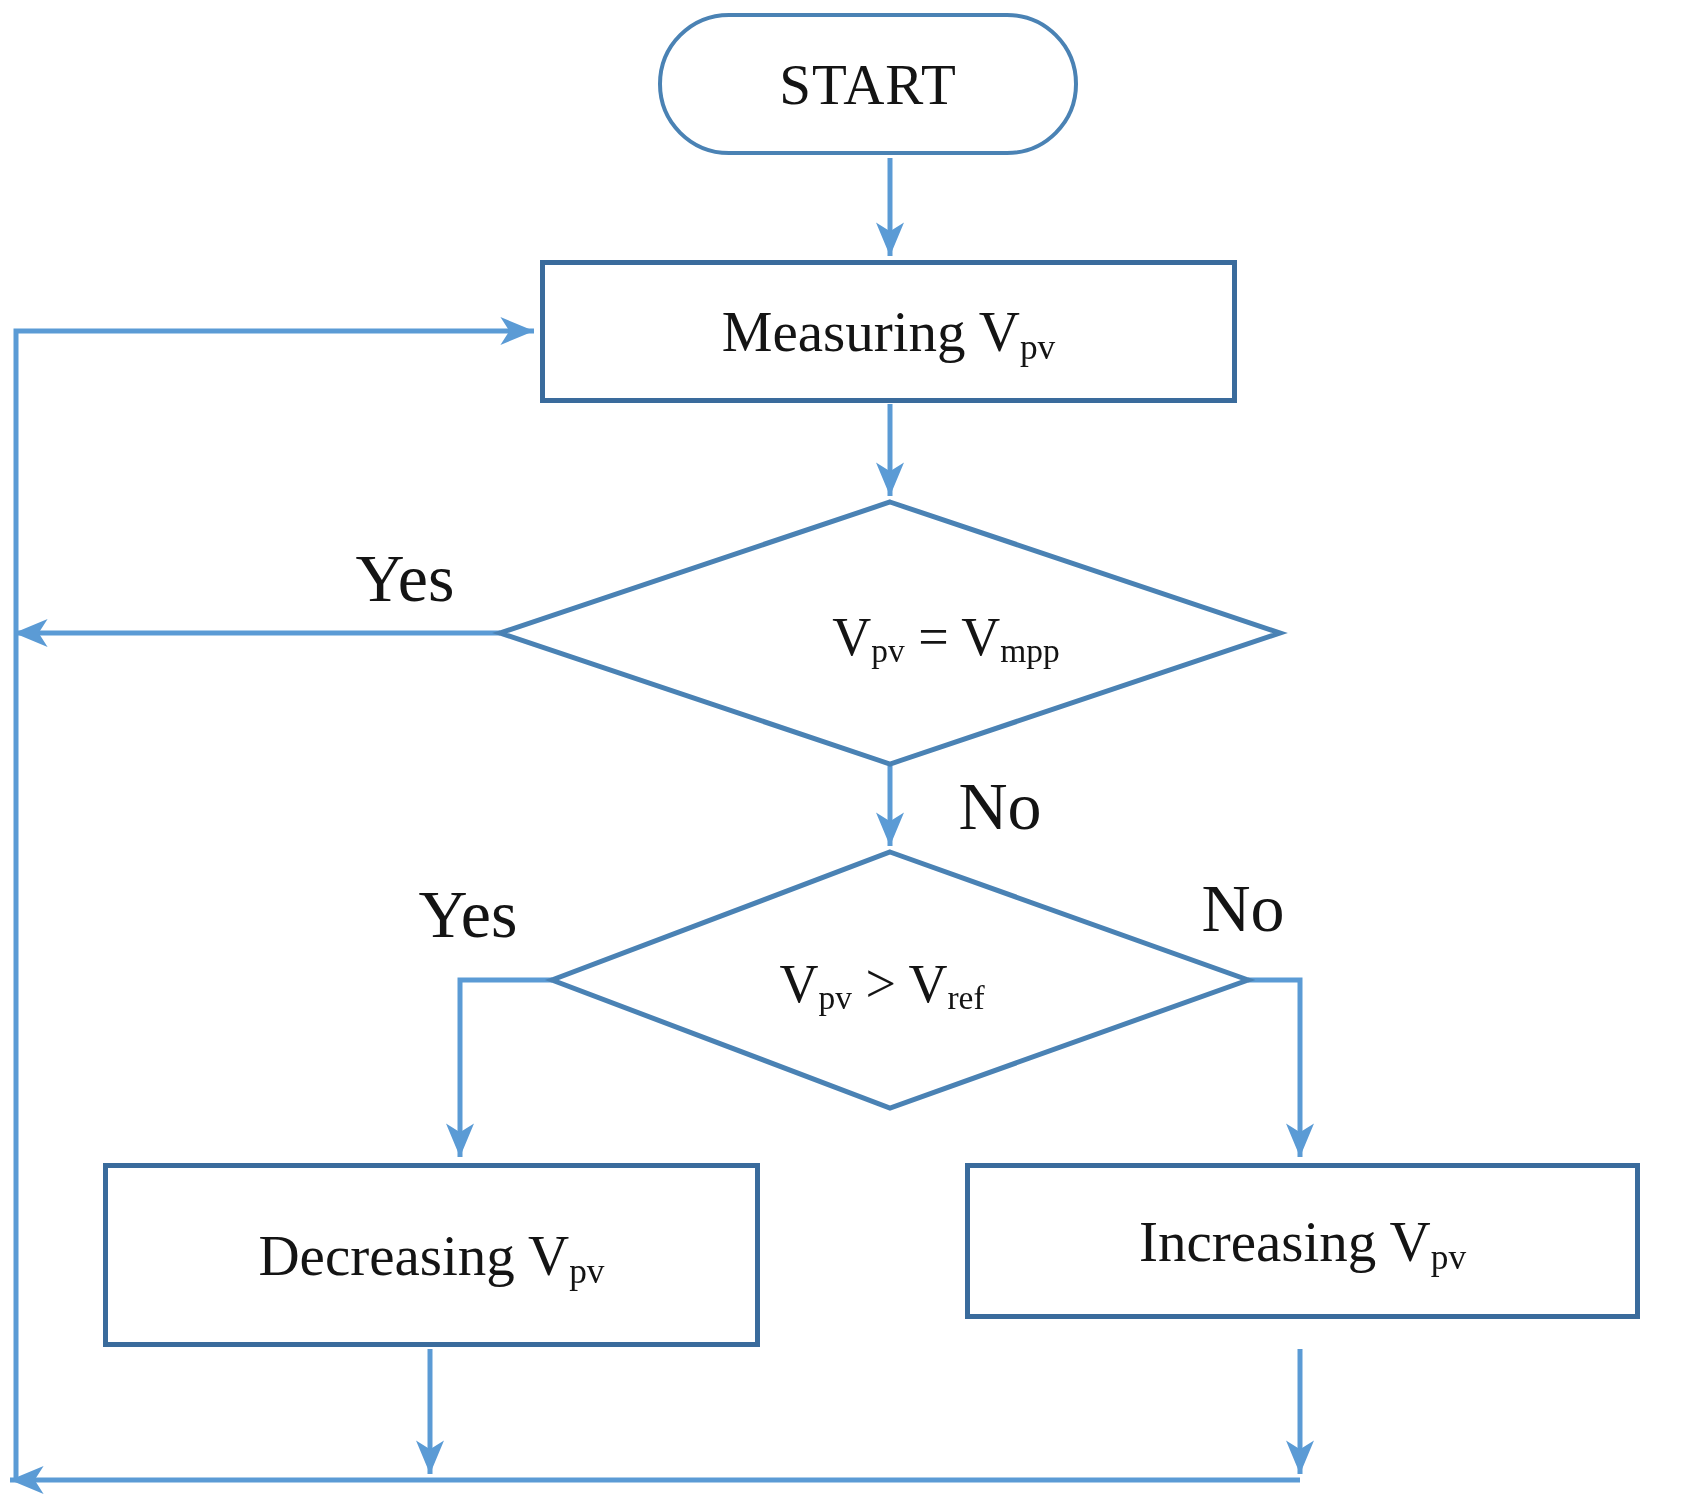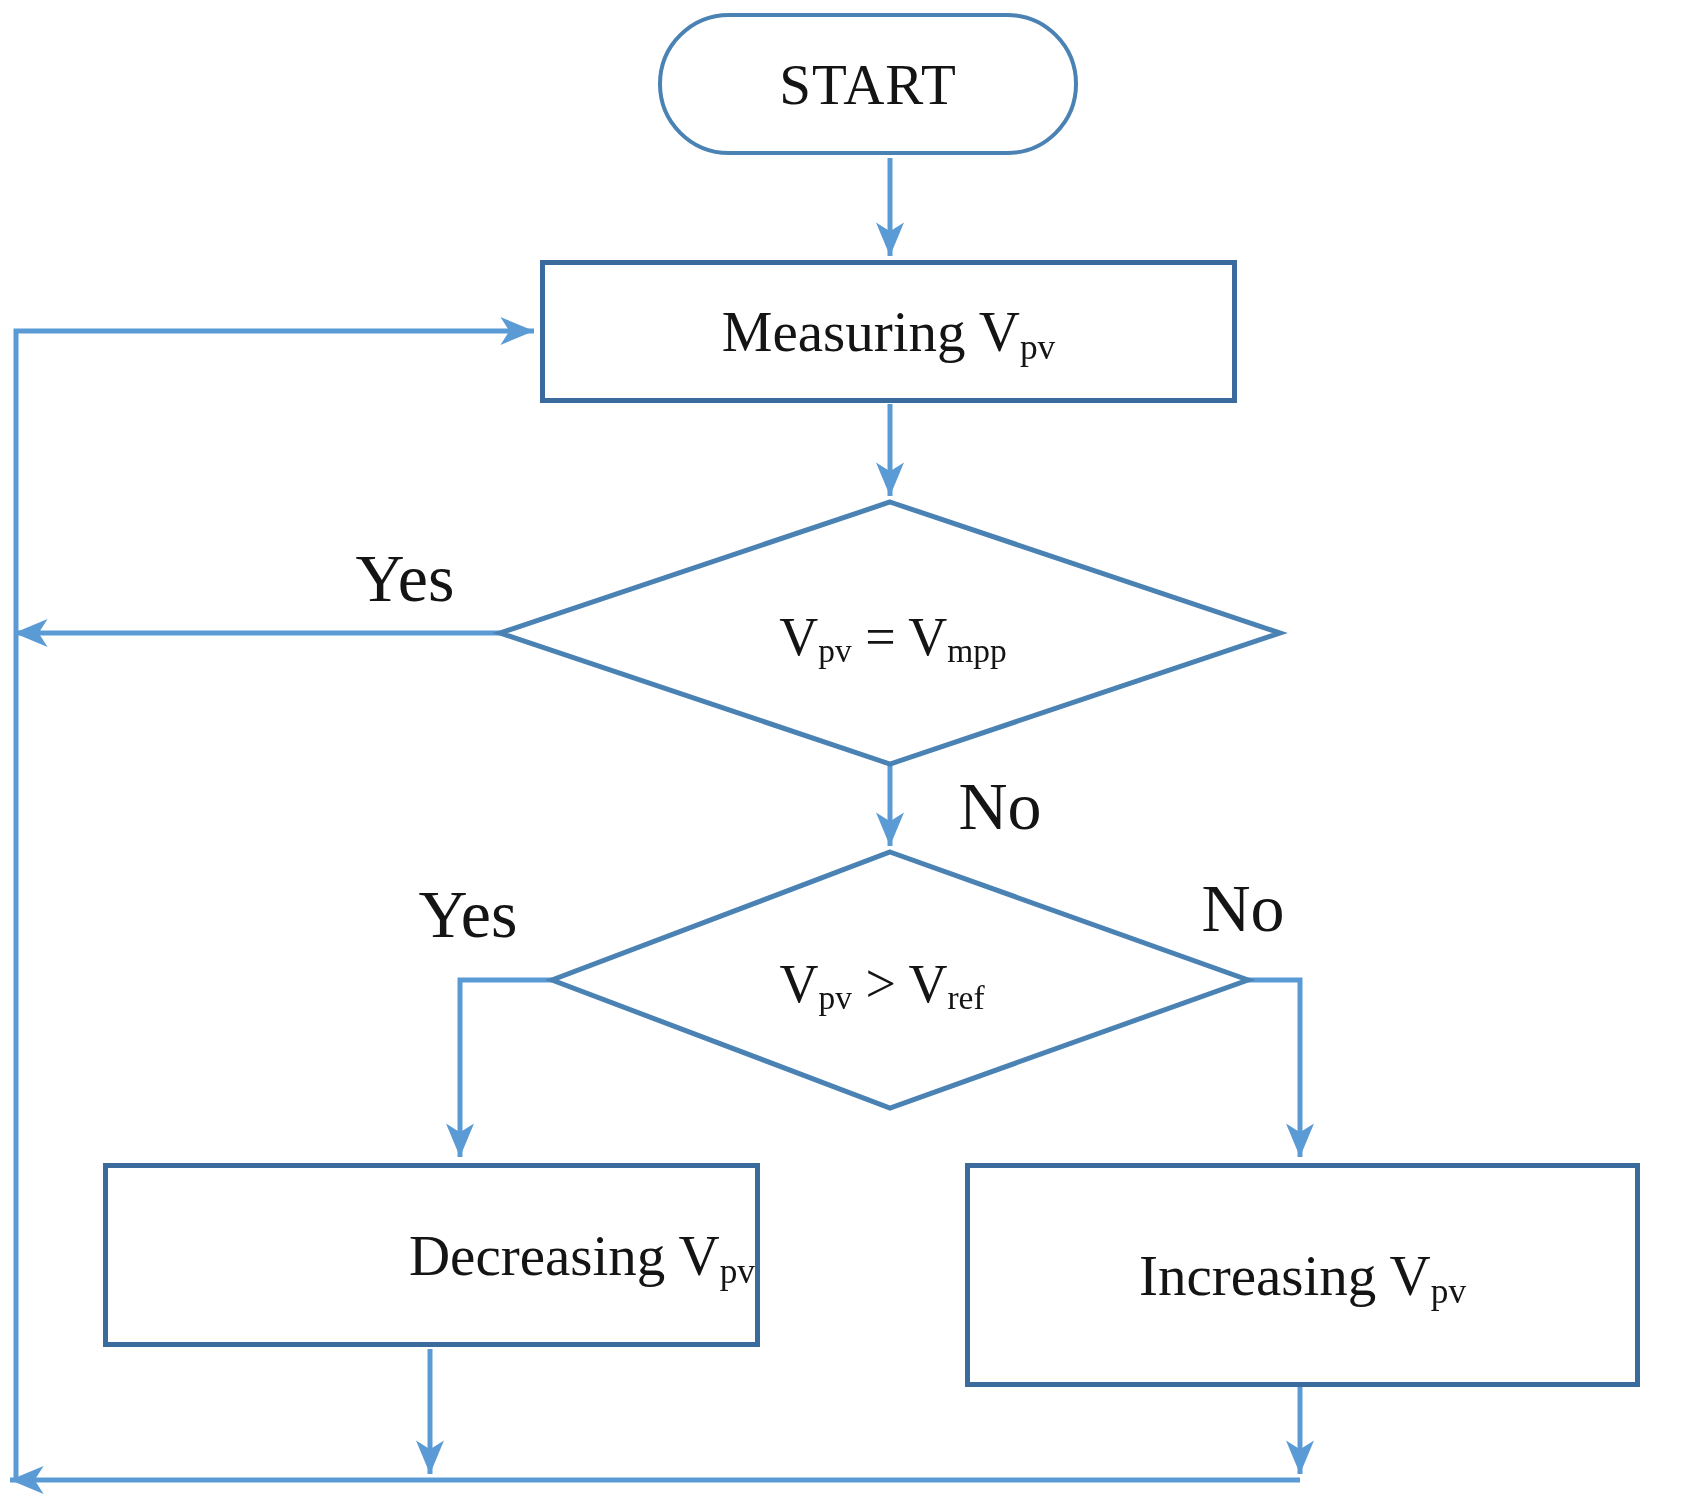--- a/index.html
+++ b/index.html
@@ -50,33 +50,33 @@
   </svg>
 
   <div class="node stadium" style="left:658px;top:13px;width:420px;height:142px;">
     <span>START</span>
   </div>
 
   <div class="node rect" style="left:540px;top:260px;width:697px;height:143px;">
     <span><span>Measuring V</span><sub>pv</sub></span>
   </div>
 
-  <div class="dlabel" style="left:893px;top:637px;">
+  <div class="dlabel" style="left:946px;top:637px;">
     <span>V</span><sub>pv</sub><span class="op"> = V</span><sub>mpp</sub>
   </div>
 
   <div class="dlabel" style="left:882px;top:984px;">
     <span>V</span><sub>pv</sub><span class="op"> &gt; V</span><sub>ref</sub>
   </div>
 
-  <div class="node rect" style="left:103px;top:1163px;width:657px;height:184px;justify-content:flex-end;">
+  <div class="node rect" style="left:103px;top:1163px;width:657px;height:184px;">
     <span><span>Decreasing V</span><sub>pv</sub></span>
   </div>
 
-  <div class="node rect" style="left:965px;top:1163px;width:675px;height:224px;">
+  <div class="node rect" style="left:965px;top:1163px;width:675px;height:156px;">
     <span><span>Increasing V</span><sub>pv</sub></span>
   </div>
 
   <div class="elabel" style="left:405px;top:578px;">Yes</div>
   <div class="elabel" style="left:1000px;top:806px;">No</div>
   <div class="elabel" style="left:468px;top:914px;">Yes</div>
   <div class="elabel" style="left:1243px;top:908px;">No</div>
 
 </div>
 

